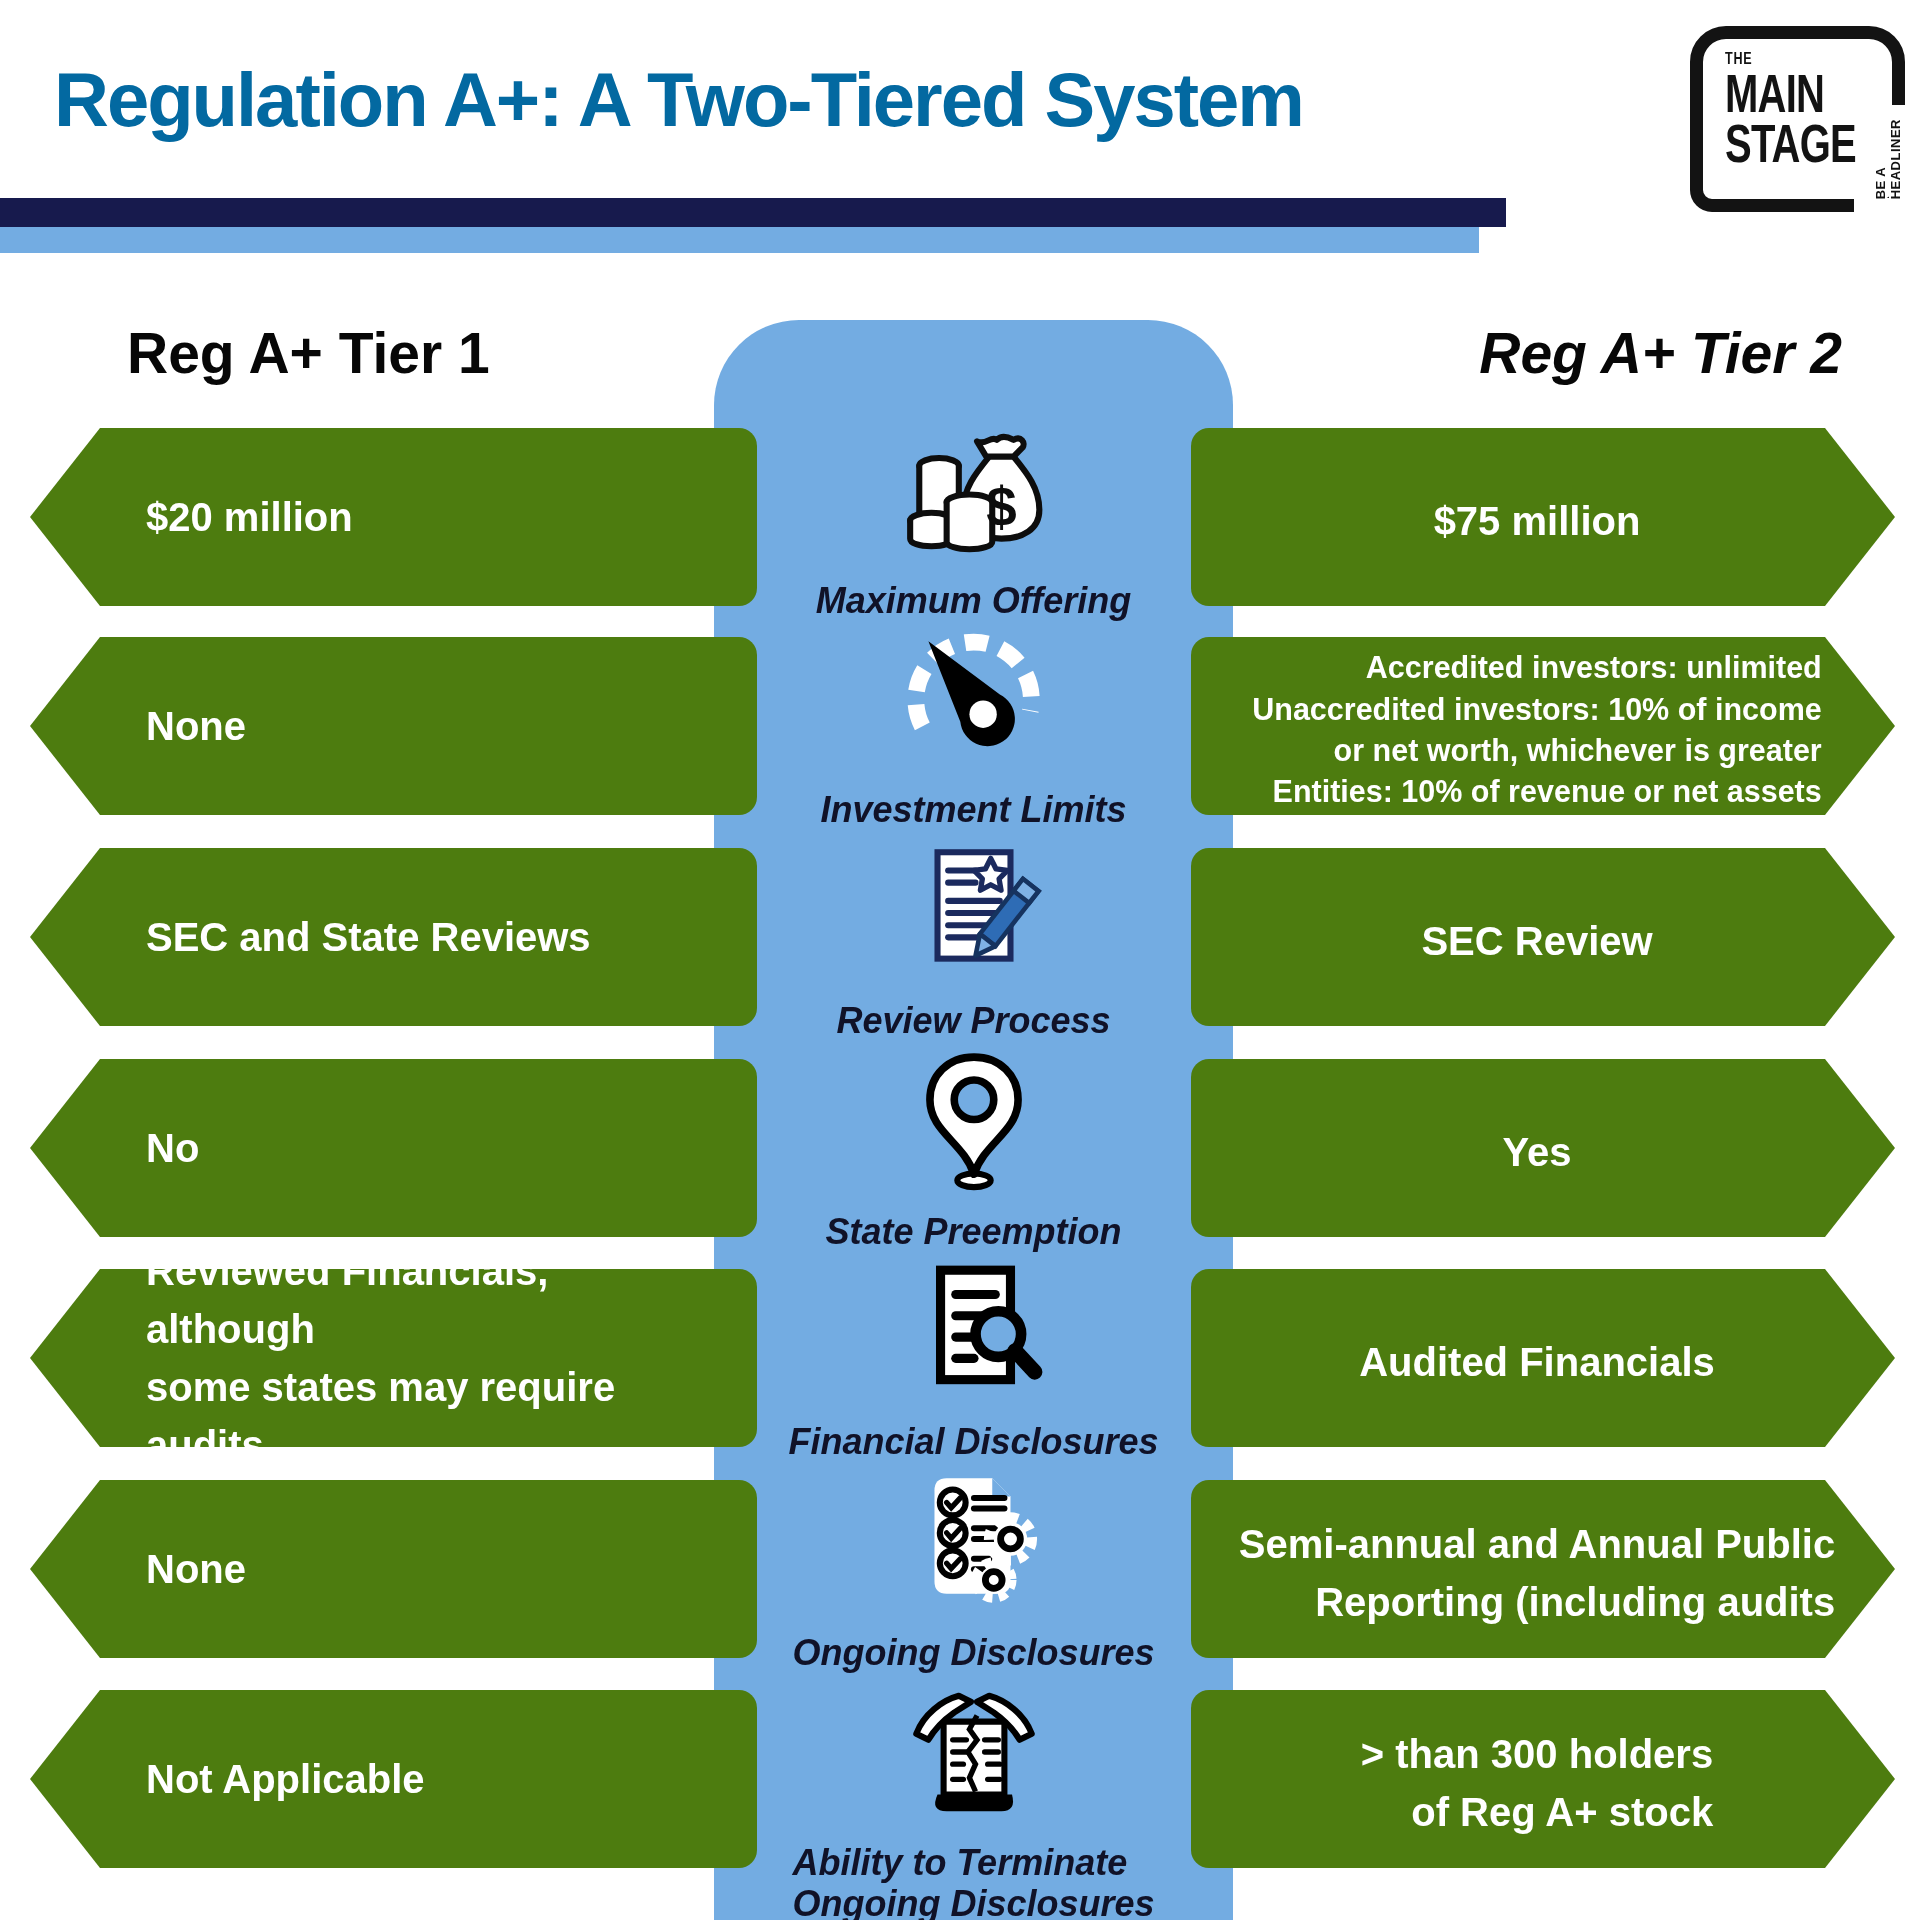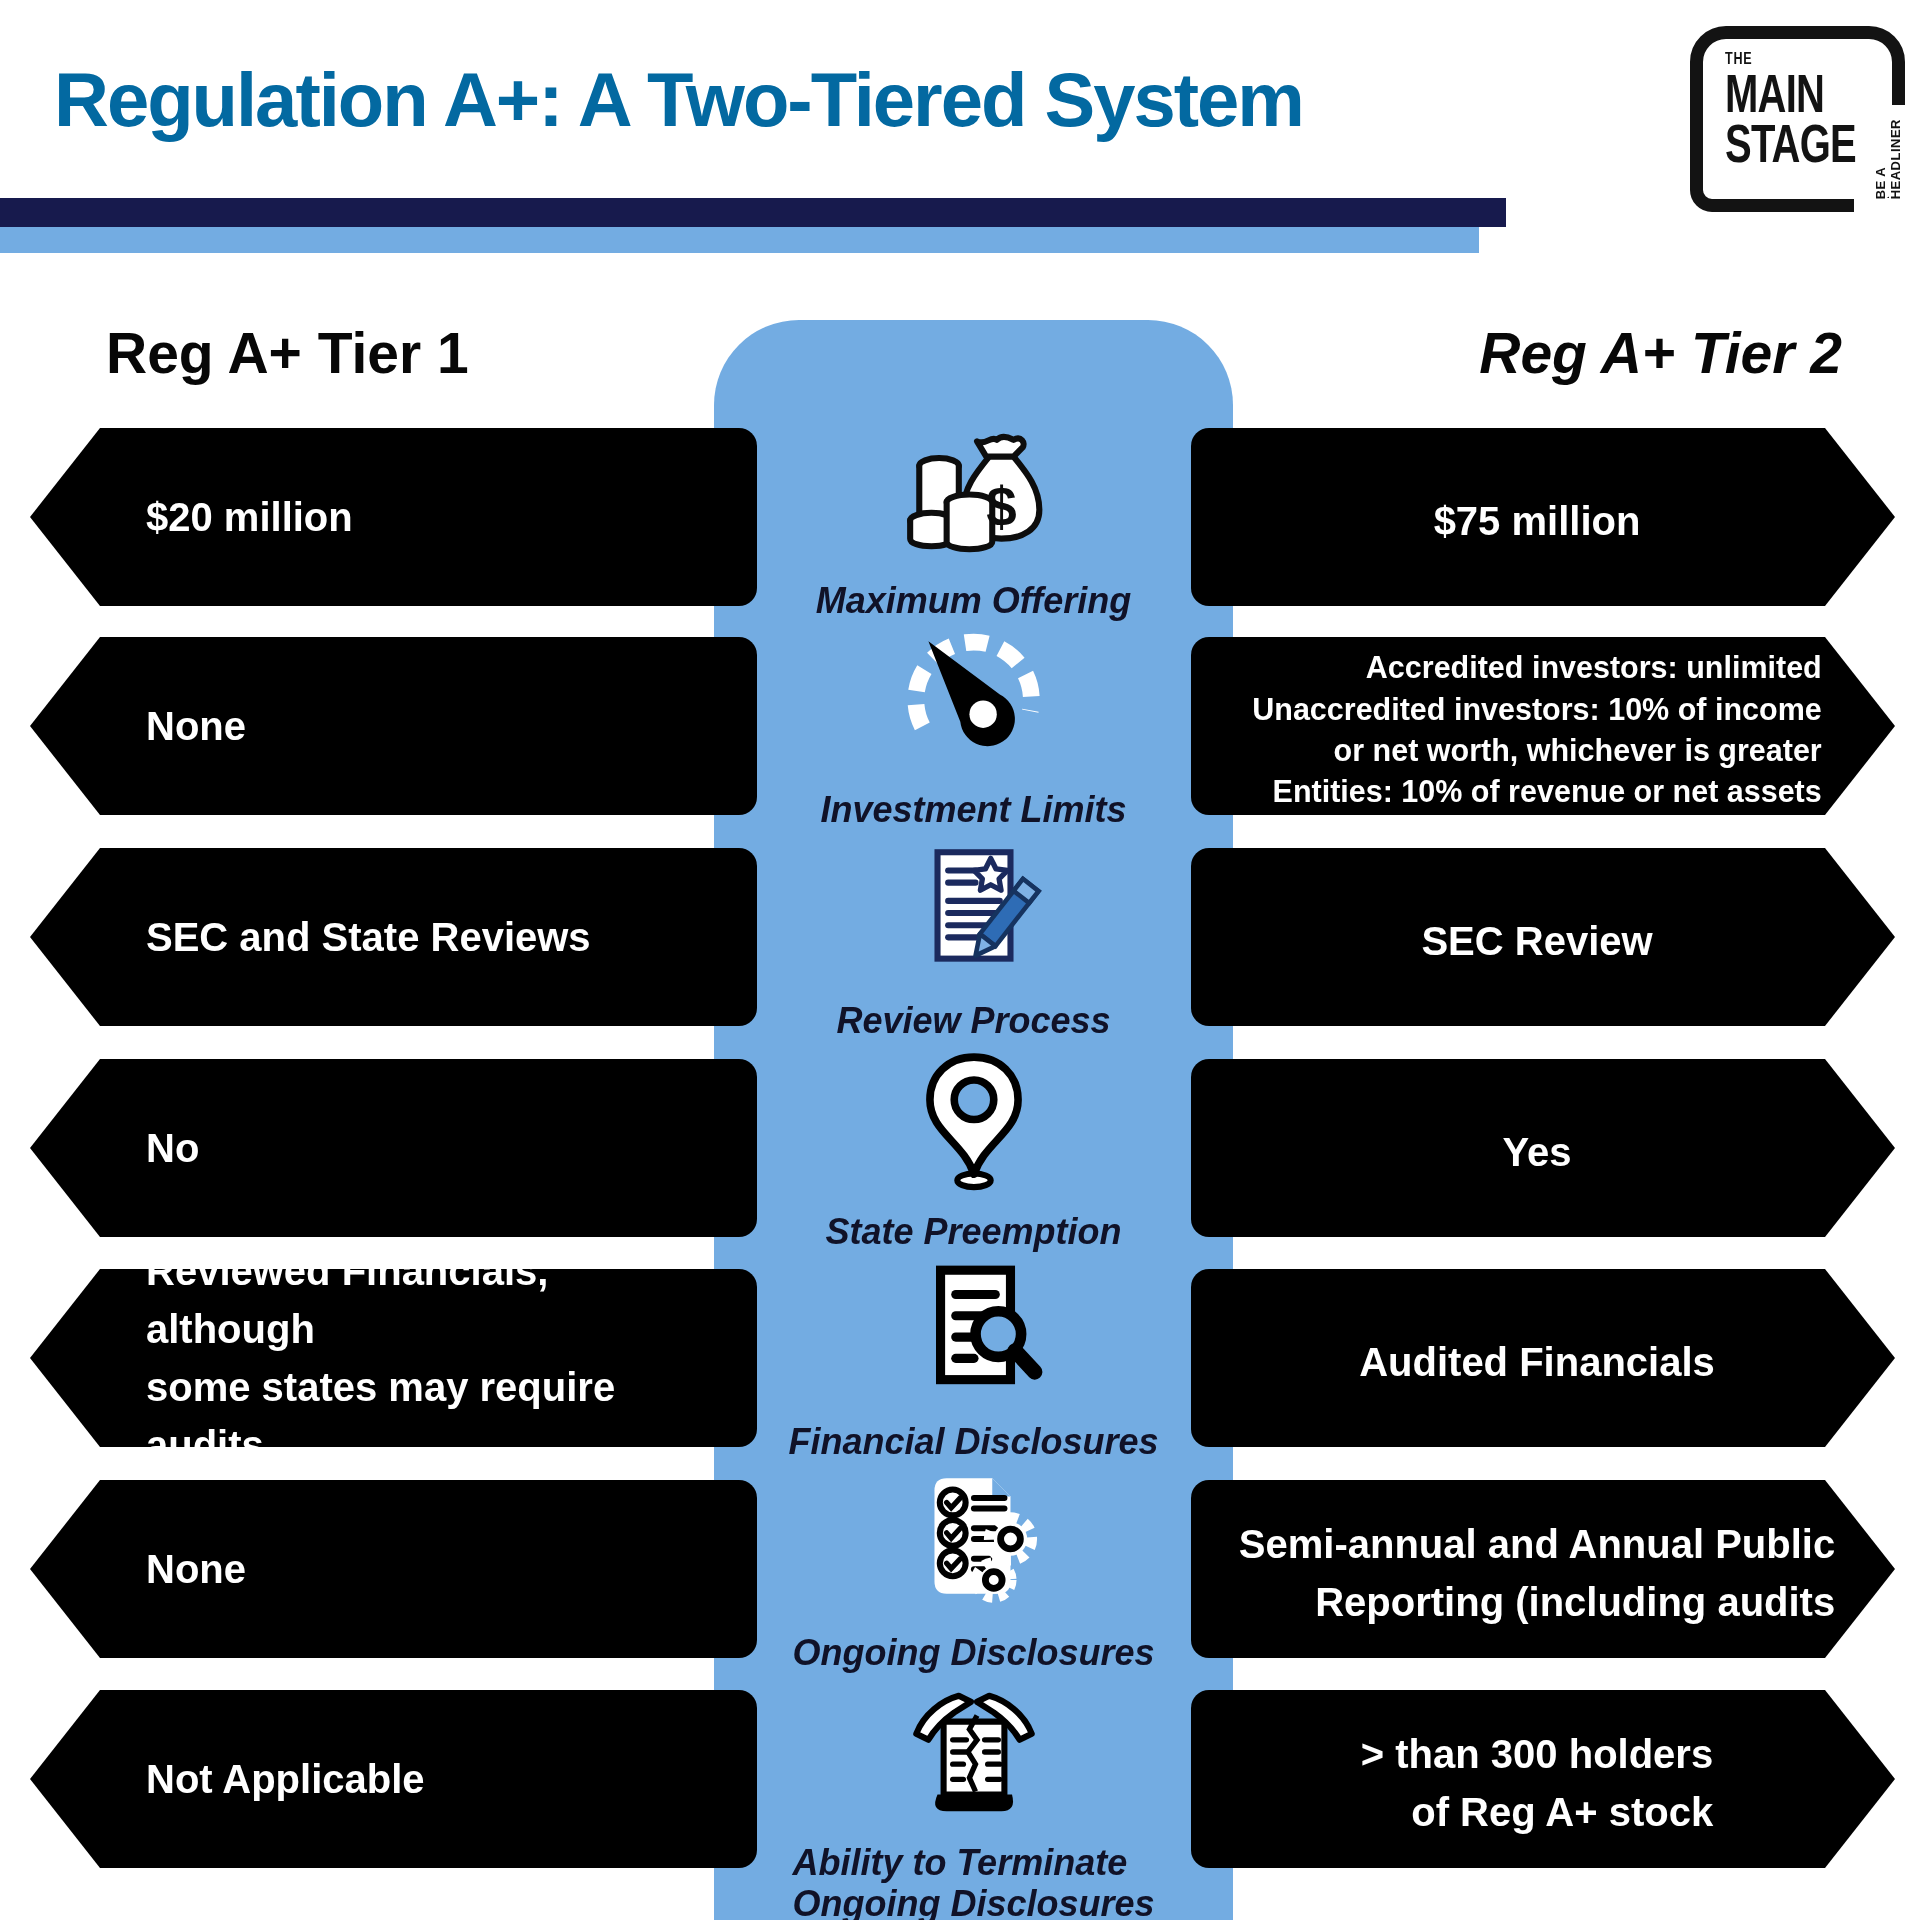--- a/index.html
+++ b/index.html
@@ -19,30 +19,30 @@
   .logo-gap-right { position:absolute; right:-14px; top:66px; width:17px; height:112px; background:#fff; }
   .logo-gap-bottom { position:absolute; right:-4px; bottom:-14px; width:42px; height:15px; background:#fff; }
   .logo-inner { position:absolute; left:22px; top:10px; transform:scaleX(0.74); transform-origin:left top; color:#131313; }
   .logo-the { font-size:17px; font-weight:900; letter-spacing:1px; }
   .logo-main, .logo-stage { font-size:54px; font-weight:900; line-height:0.92; letter-spacing:-1px; }
   .logo-tagline { position:absolute; right:-11px; top:80px; font-size:13px; font-weight:800;
                   letter-spacing:0.5px; color:#131313; writing-mode:vertical-rl; transform:rotate(180deg); }
 
   
   .hdr { position:absolute; top:320px; font-size:57px; font-weight:800; color:#070707; white-space:nowrap; }
-  .hdr-t1 { left:106px; }
+  .hdr-t1 { left:127px; }
   .hdr-t2 { right:78px; text-align:right;font-style:italic; }
 
   
   .col-blue { position:absolute; left:714px; top:320px; width:519px; height:1600px;
               background:#73ACE2; border-radius:85px 85px 0 0; }
 
   
   .row { position:absolute; left:0; width:1920px; height:178px; }
-  .box { position:absolute; top:0; height:178px; background:#000000; display:flex; align-items:center; }
+  .box { position:absolute; top:0; height:178px; background:#4d7c0f; display:flex; align-items:center; }
   .lbox { left:30px; width:727px; border-radius:18px;
           clip-path:polygon(0 50%, 70px 0, 100% 0, 100% 100%, 70px 100%);
           padding:0 60px 0 116px; }
   .rbox { left:1191px; width:704px; border-radius:18px;
           clip-path:polygon(0 0, calc(100% - 70px) 0, 100% 50%, calc(100% - 70px) 100%, 0 100%);
           padding:8px 52px 0 40px; justify-content:center; }
   .val { color:#ffffff; font-size:40px; font-weight:700; line-height:1.45; white-space:pre-line; }
   .rbox .val { text-align:right; }
   .small .val { font-size:30.5px; line-height:1.36; }
 

